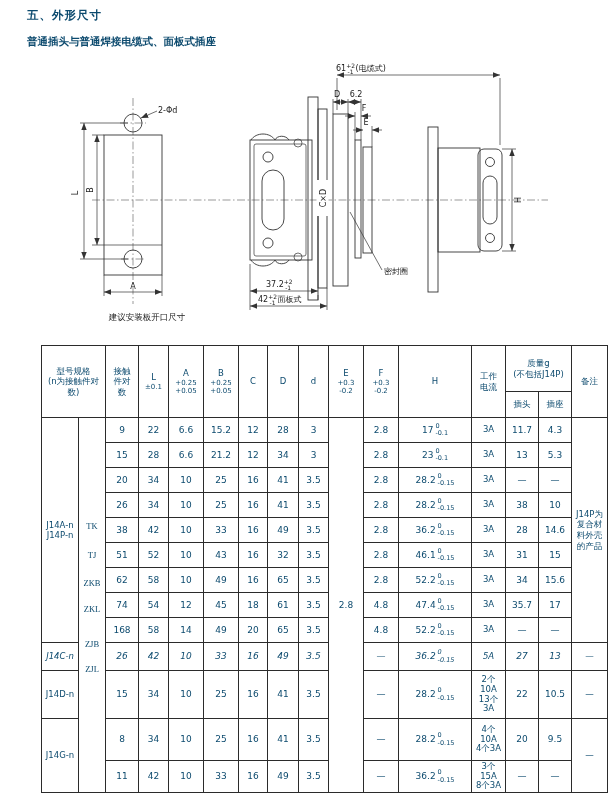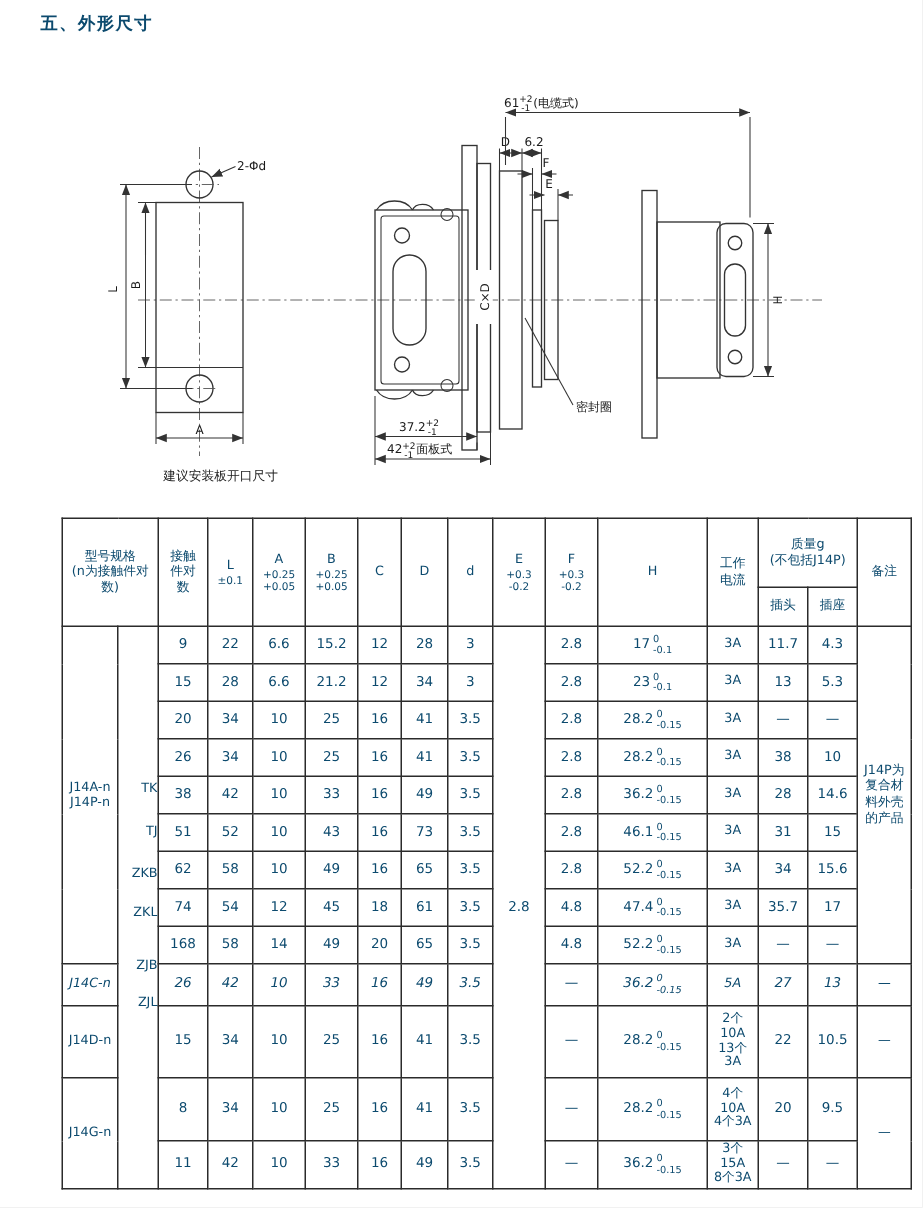--- a/index.html
+++ b/index.html
@@ -18,34 +18,35 @@
   table.spec{position:absolute;left:41px;top:345px;border-collapse:collapse;table-layout:fixed;
              width:566px;font-size:9px;}
   .spec td,.spec th{border:1px solid #2b2b2b;text-align:center;vertical-align:middle;
              padding:0;font-weight:normal;line-height:1.2;overflow:hidden;}
   .spec th{font-size:8.5px;}
   tr.hr1{height:46px;} tr.hr2{height:26px;}
   tr.r{height:25px;} tr.r10{height:28px;font-style:italic;} tr.r11{height:48px;} tr.r12{height:42px;} tr.r13{height:32px;}
   .htols{font-size:7px;line-height:1.15;}
   [data-bind-lines]{white-space:pre-line;}
   td.codes{position:relative;}
-  .code{position:absolute;left:0;width:100%;text-align:right;font-size:8.5px;transform:translateY(-50%);}
+  .code{position:absolute;left:0;width:100%;text-align:center;font-size:8.5px;transform:translateY(-50%);font-family:Liberation Serif, serif;}
   .c0{top:29%;} .c1{top:36.5%;} .c2{top:44%;} .c3{top:51%;} .c4{top:60.5%;} .c5{top:67%;}
   .hwrap{display:flex;align-items:center;justify-content:center;gap:2px;}
   .htol{display:flex;flex-direction:column;font-size:6.5px;line-height:1.15;text-align:left;}
   td.cur{font-size:8.5px;line-height:1.15;margin-left:24px;}
   td.remark{font-size:8.5px;line-height:1.25;}
   td.model{font-size:8.5px;}
 </style>
 </head>
 <body>
 
 <div class="page">
 
   <div class="title" data-bind="page.title">五、外形尺寸</div>
+  <div class="subtitle" data-bind="page.subtitle">普通插头与普通焊接电缆式、面板式插座</div>
 
   <svg class="drawing" width="615" height="290" viewBox="0 0 615 290">
     <defs>
       <marker id="arw" viewBox="0 0 10 10" refX="9" refY="5" markerWidth="8" markerHeight="8" markerUnits="userSpaceOnUse" orient="auto-start-reverse">
         <path d="M0 1.5 L9 5 L0 8.5 z" fill="#333"></path>
       </marker>
     </defs>
 
     <line class="cl" x1="92" y1="148" x2="548" y2="148"></line>
 
@@ -346,21 +347,21 @@
       <td class="cur" data-bind-lines="table.rows.4.current">3A</td>
       <td data-bind="table.rows.4.plug">28</td>
       <td data-bind="table.rows.4.socket">14.6</td>
     </tr>
     <tr class="r">
       <td data-bind="table.rows.5.contacts">51</td>
       <td data-bind="table.rows.5.L">52</td>
       <td data-bind="table.rows.5.A">10</td>
       <td data-bind="table.rows.5.B">43</td>
       <td data-bind="table.rows.5.C">16</td>
-      <td data-bind="table.rows.5.D">73</td>
+      <td data-bind="table.rows.5.D">32</td>
       <td data-bind="table.rows.5.d">3.5</td>
       <td data-bind="table.rows.5.F">2.8</td>
       <td>
             <div class="hwrap">
               <span data-bind="table.rows.5.H.v">46.1</span>
               <span class="htol">
                 <span data-bind="table.rows.5.H.t">0</span>
                 <span data-bind="table.rows.5.H.b">-0.15</span>
               </span>
             </div>

